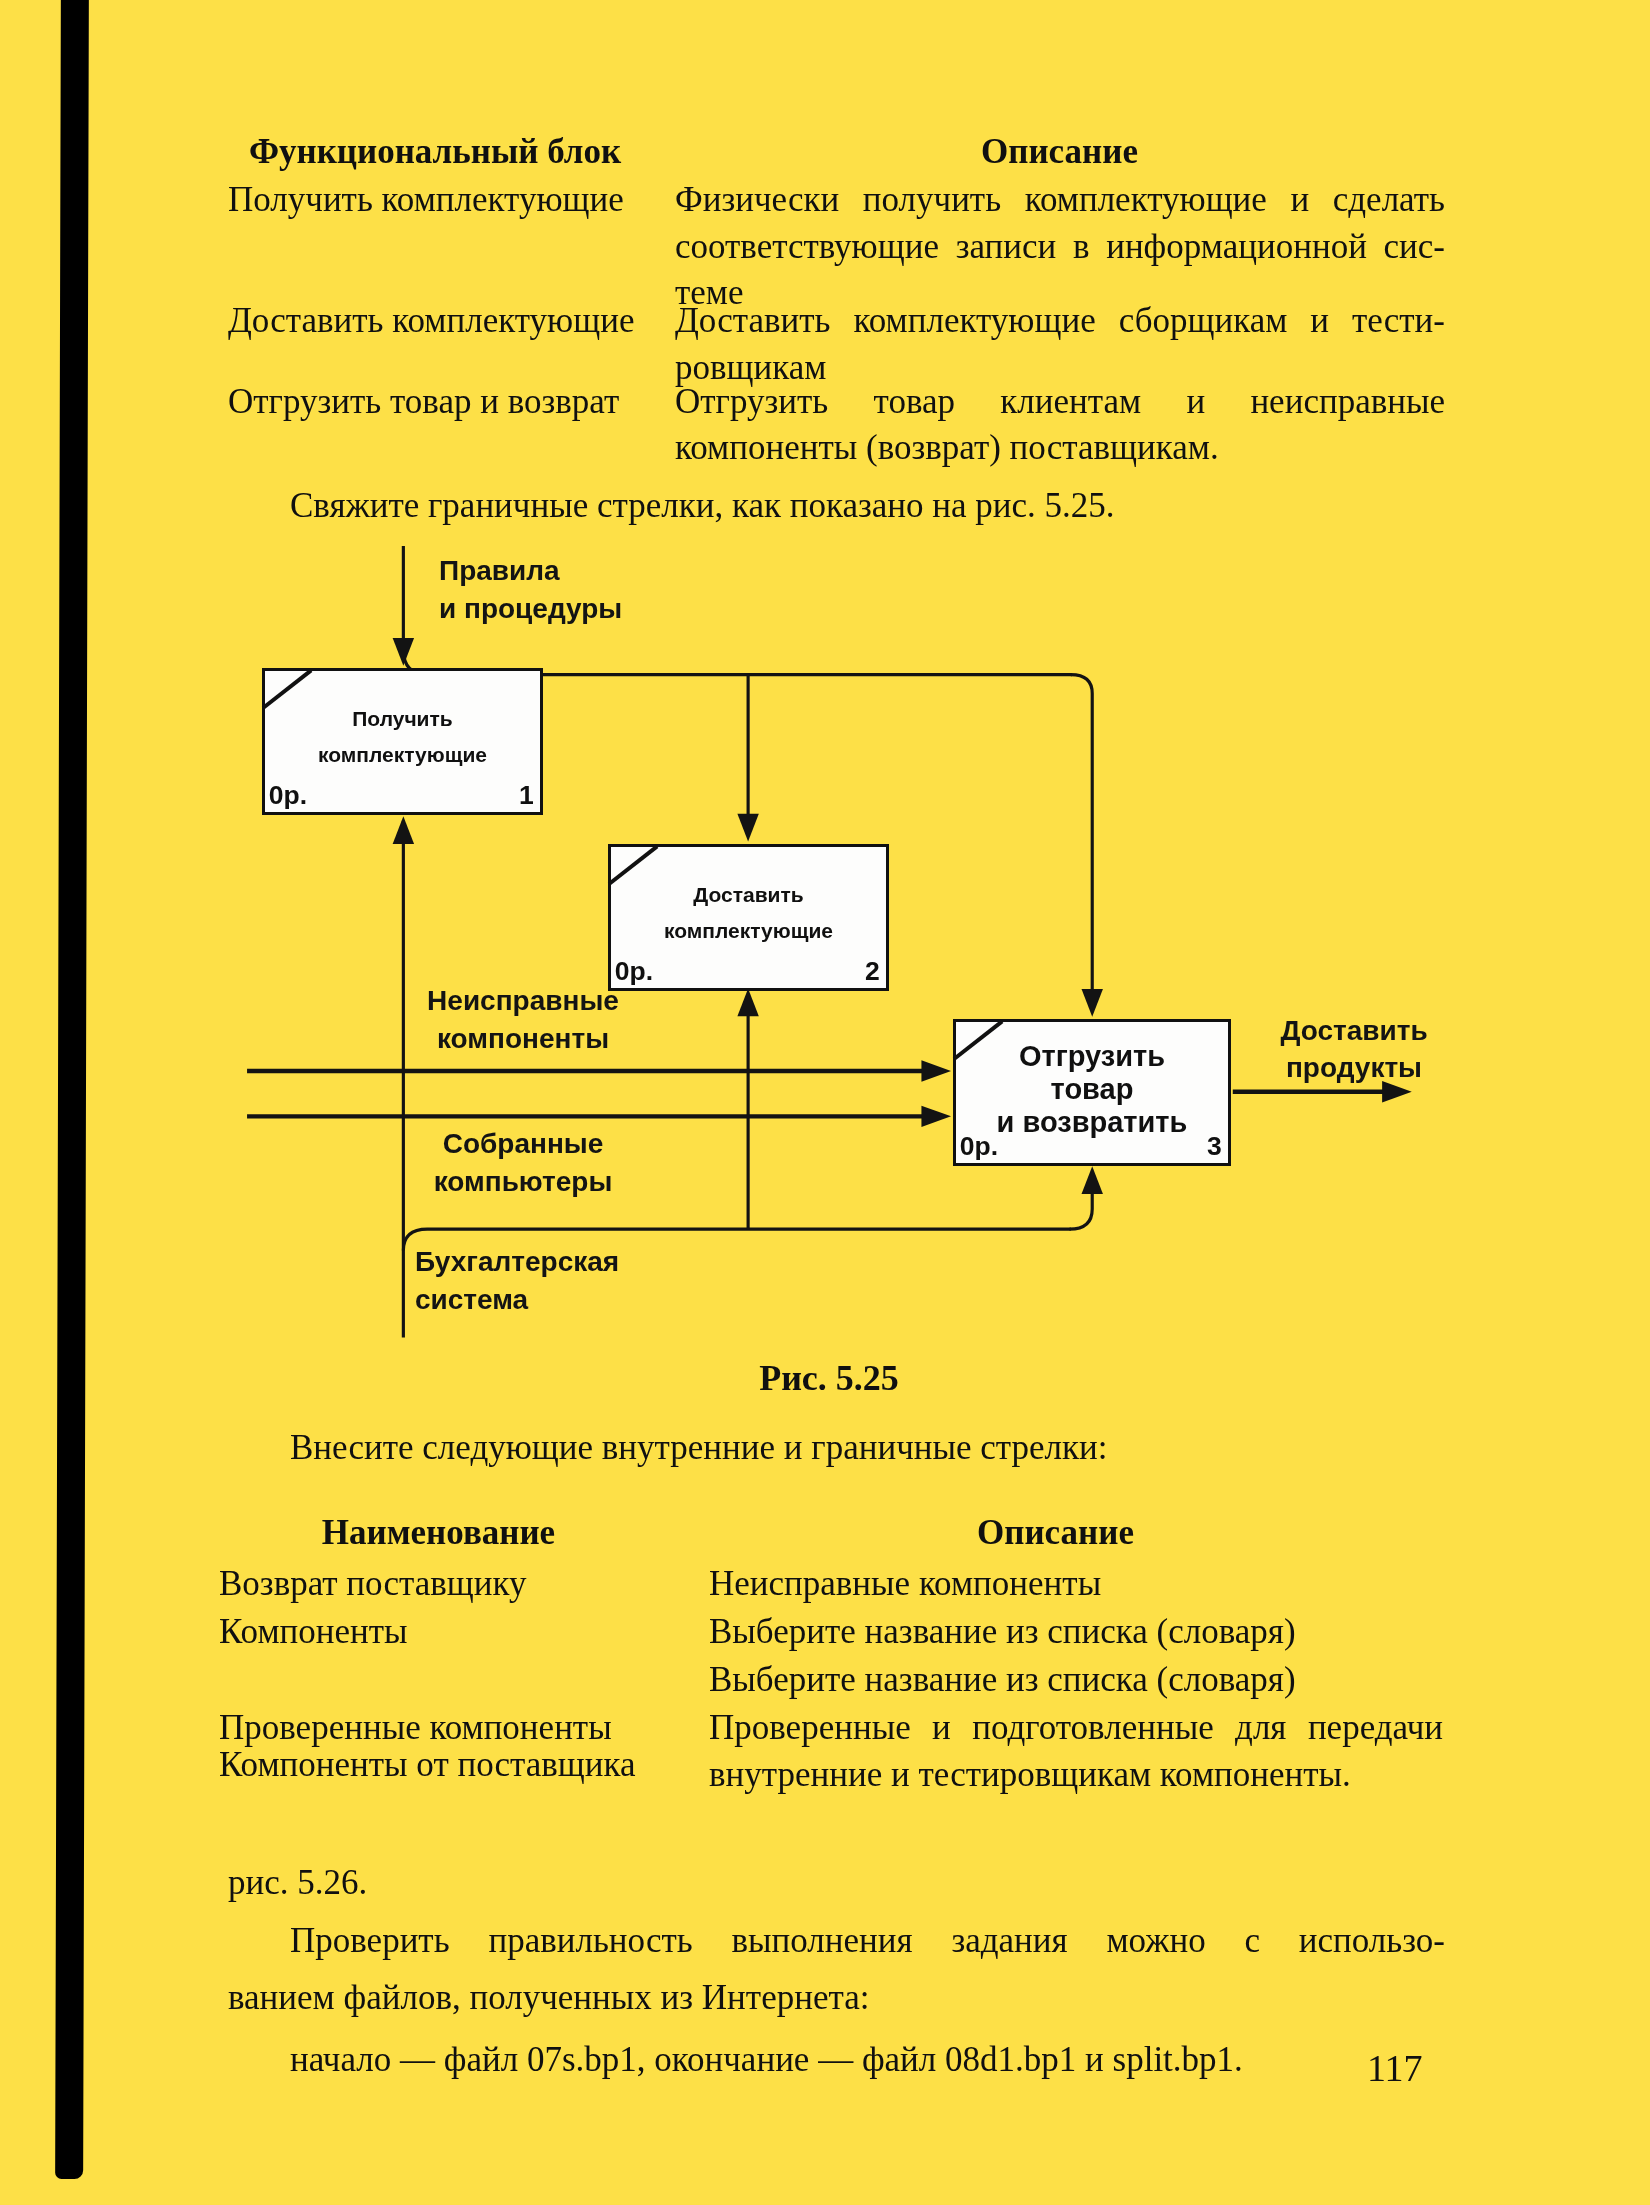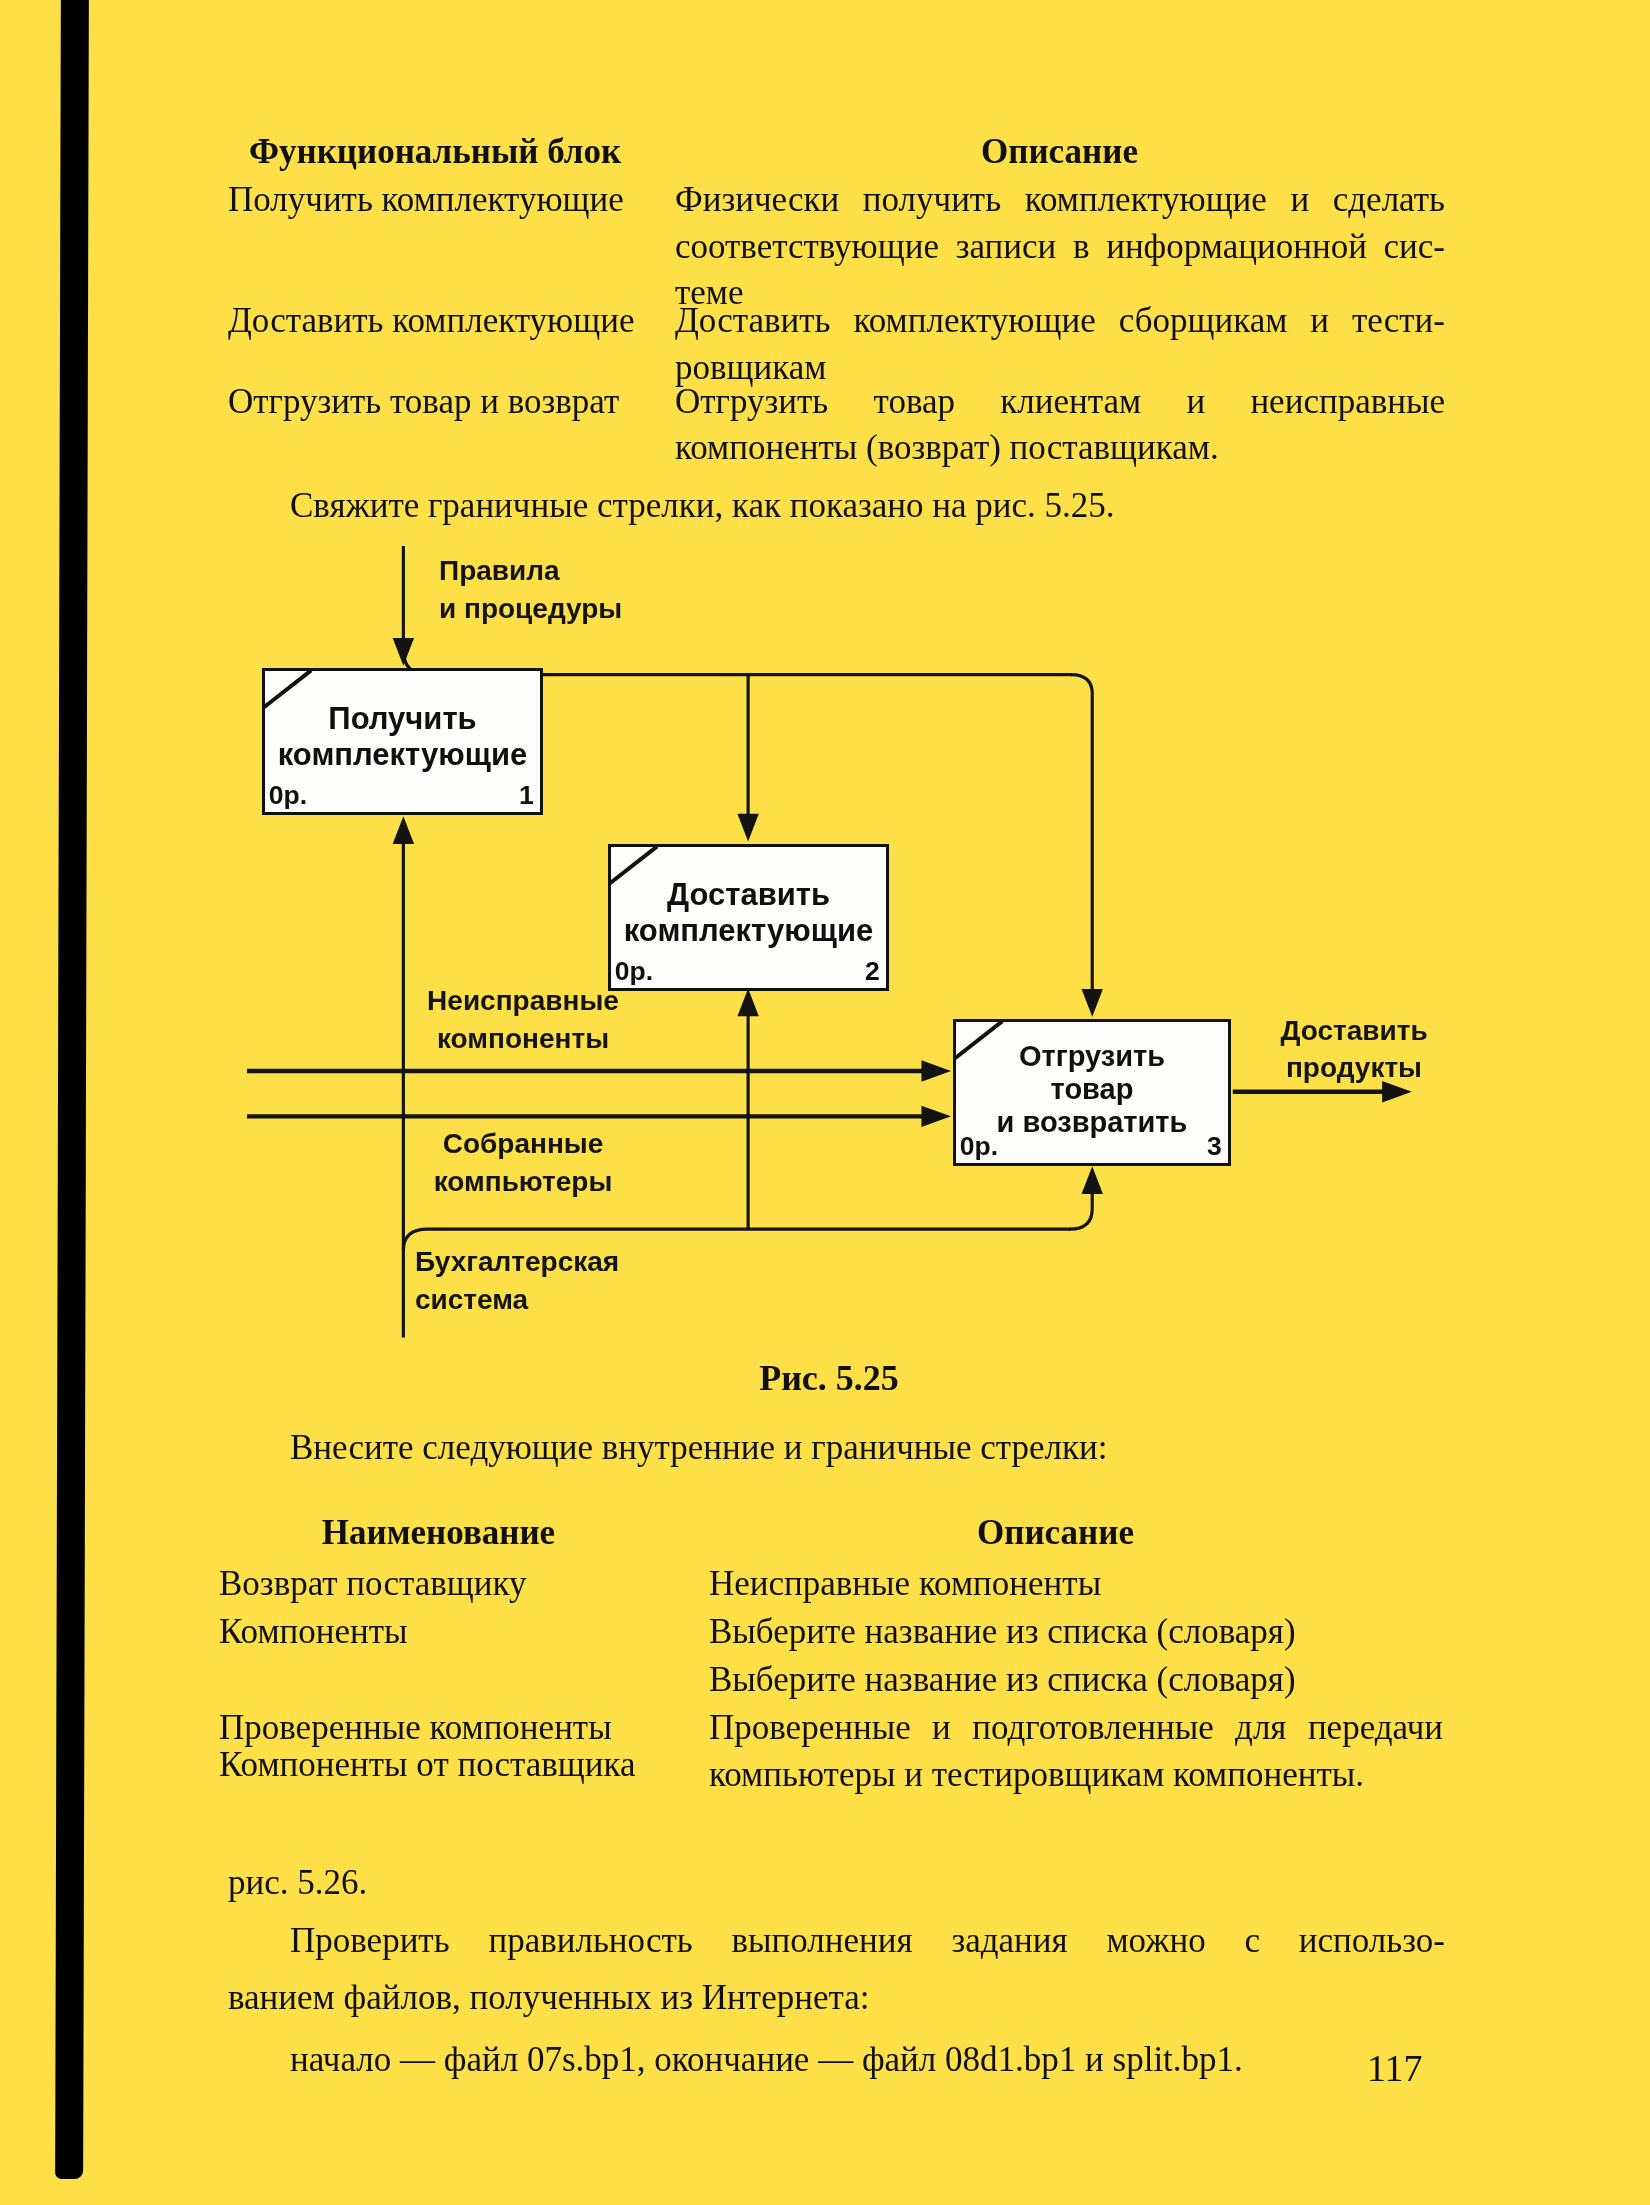--- a/index.html
+++ b/index.html
@@ -15,21 +15,21 @@
   .sans{font-family:"Liberation Sans",sans-serif;font-weight:bold;color:#141414;}
   .gutter{
     position:absolute;left:58px;top:-3.8px;width:28px;height:2183px;
     background:#000;transform:rotate(0.15deg);border-radius:0 0 8.8px 6.3px;
   }
   .block{
     position:absolute;box-sizing:border-box;border:3.8px solid #111;background:#fdfdfc;
     display:flex;flex-direction:column;justify-content:center;align-items:center;
   }
   .block-label{font-family:"Liberation Sans",sans-serif;font-weight:bold;
-    font-size:31px;line-height:36px;text-align:center;margin-top:-8.8px;}
+    font-size:21px;line-height:36px;text-align:center;margin-top:-8.8px;}
   .block-cost{
     position:absolute;left:3.8px;bottom:1.3px;font-family:"Liberation Sans",sans-serif;
     font-weight:bold;font-size:26.5px;}
   .block-num{
     position:absolute;right:6.3px;bottom:1.3px;font-family:"Liberation Sans",sans-serif;
     font-weight:bold;font-size:26.5px;}
   .notch{
     position:absolute;left:-2.5px;top:35px;width:61px;height:3.8px;background:#111;
     transform:rotate(-38deg);transform-origin:left center;}
   .dlabel{font-size:28px;line-height:38px;}
@@ -152,21 +152,21 @@
   <div class="abs serif" style="left:709px;top:1563px;width:734px;">Неисправные компоненты</div>
 
   <div class="abs serif" style="left:219px;top:1611px;width:460px;">Компоненты</div>
   <div class="abs serif" style="left:709px;top:1611px;width:734px;">Выберите название из списка (словаря)</div>
 
   <div class="abs serif" style="left:219px;top:1744px;width:460px;">Компоненты от поставщика</div>
   <div class="abs serif" style="left:709px;top:1659px;width:734px;">Выберите название из списка (словаря)</div>
 
   <div class="abs serif" style="left:219px;top:1707px;width:460px;">Проверенные компоненты</div>
   <div class="abs serif just" style="left:709px;top:1707px;width:734px;">Проверенные и подготовленные для передачи</div>
-  <div class="abs serif" style="left:709px;top:1754px;width:734px;">компьютеры и тестировщикам компоненты.</div>
+  <div class="abs serif" style="left:709px;top:1754px;width:734px;">внутренние и тестировщикам компоненты.</div>
 
   <div class="abs serif" style="left:228px;top:1862px;width:630px;">рис. 5.26.</div>
 
   <div class="abs serif just" style="left:290px;top:1920px;width:1155px;">Проверить правильность выполнения задания можно с использо-</div>
   <div class="abs serif" style="left:228px;top:1977px;width:1009px;">ванием файлов, полученных из Интернета:</div>
 
   <div class="abs serif" style="left:290px;top:2039px;width:1155px;">начало — файл 07s.bp1, окончание — файл 08d1.bp1 и split.bp1.</div>
 
   <div class="abs serif" style="left:1367px;top:2046px;font-size:38px;">117</div>
 

